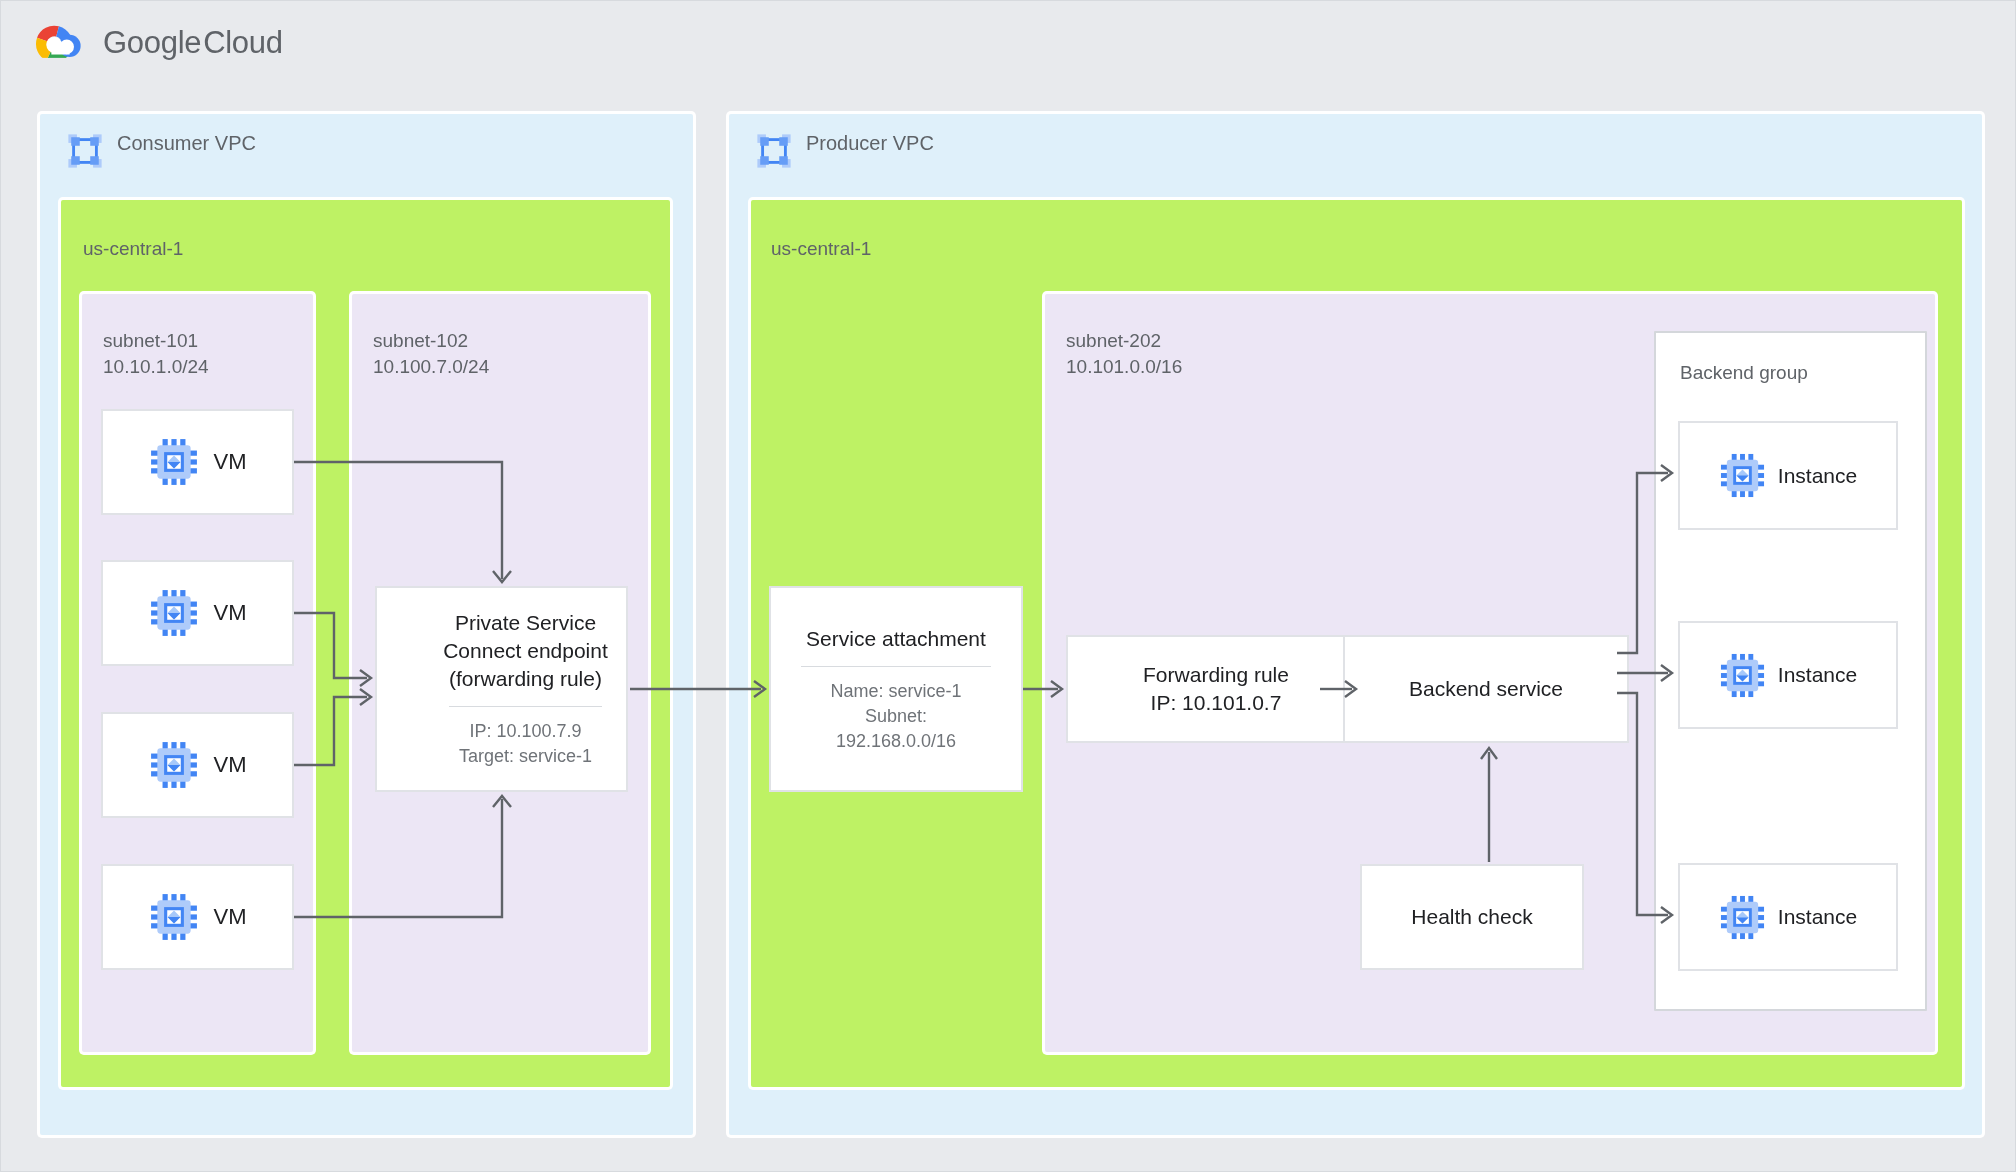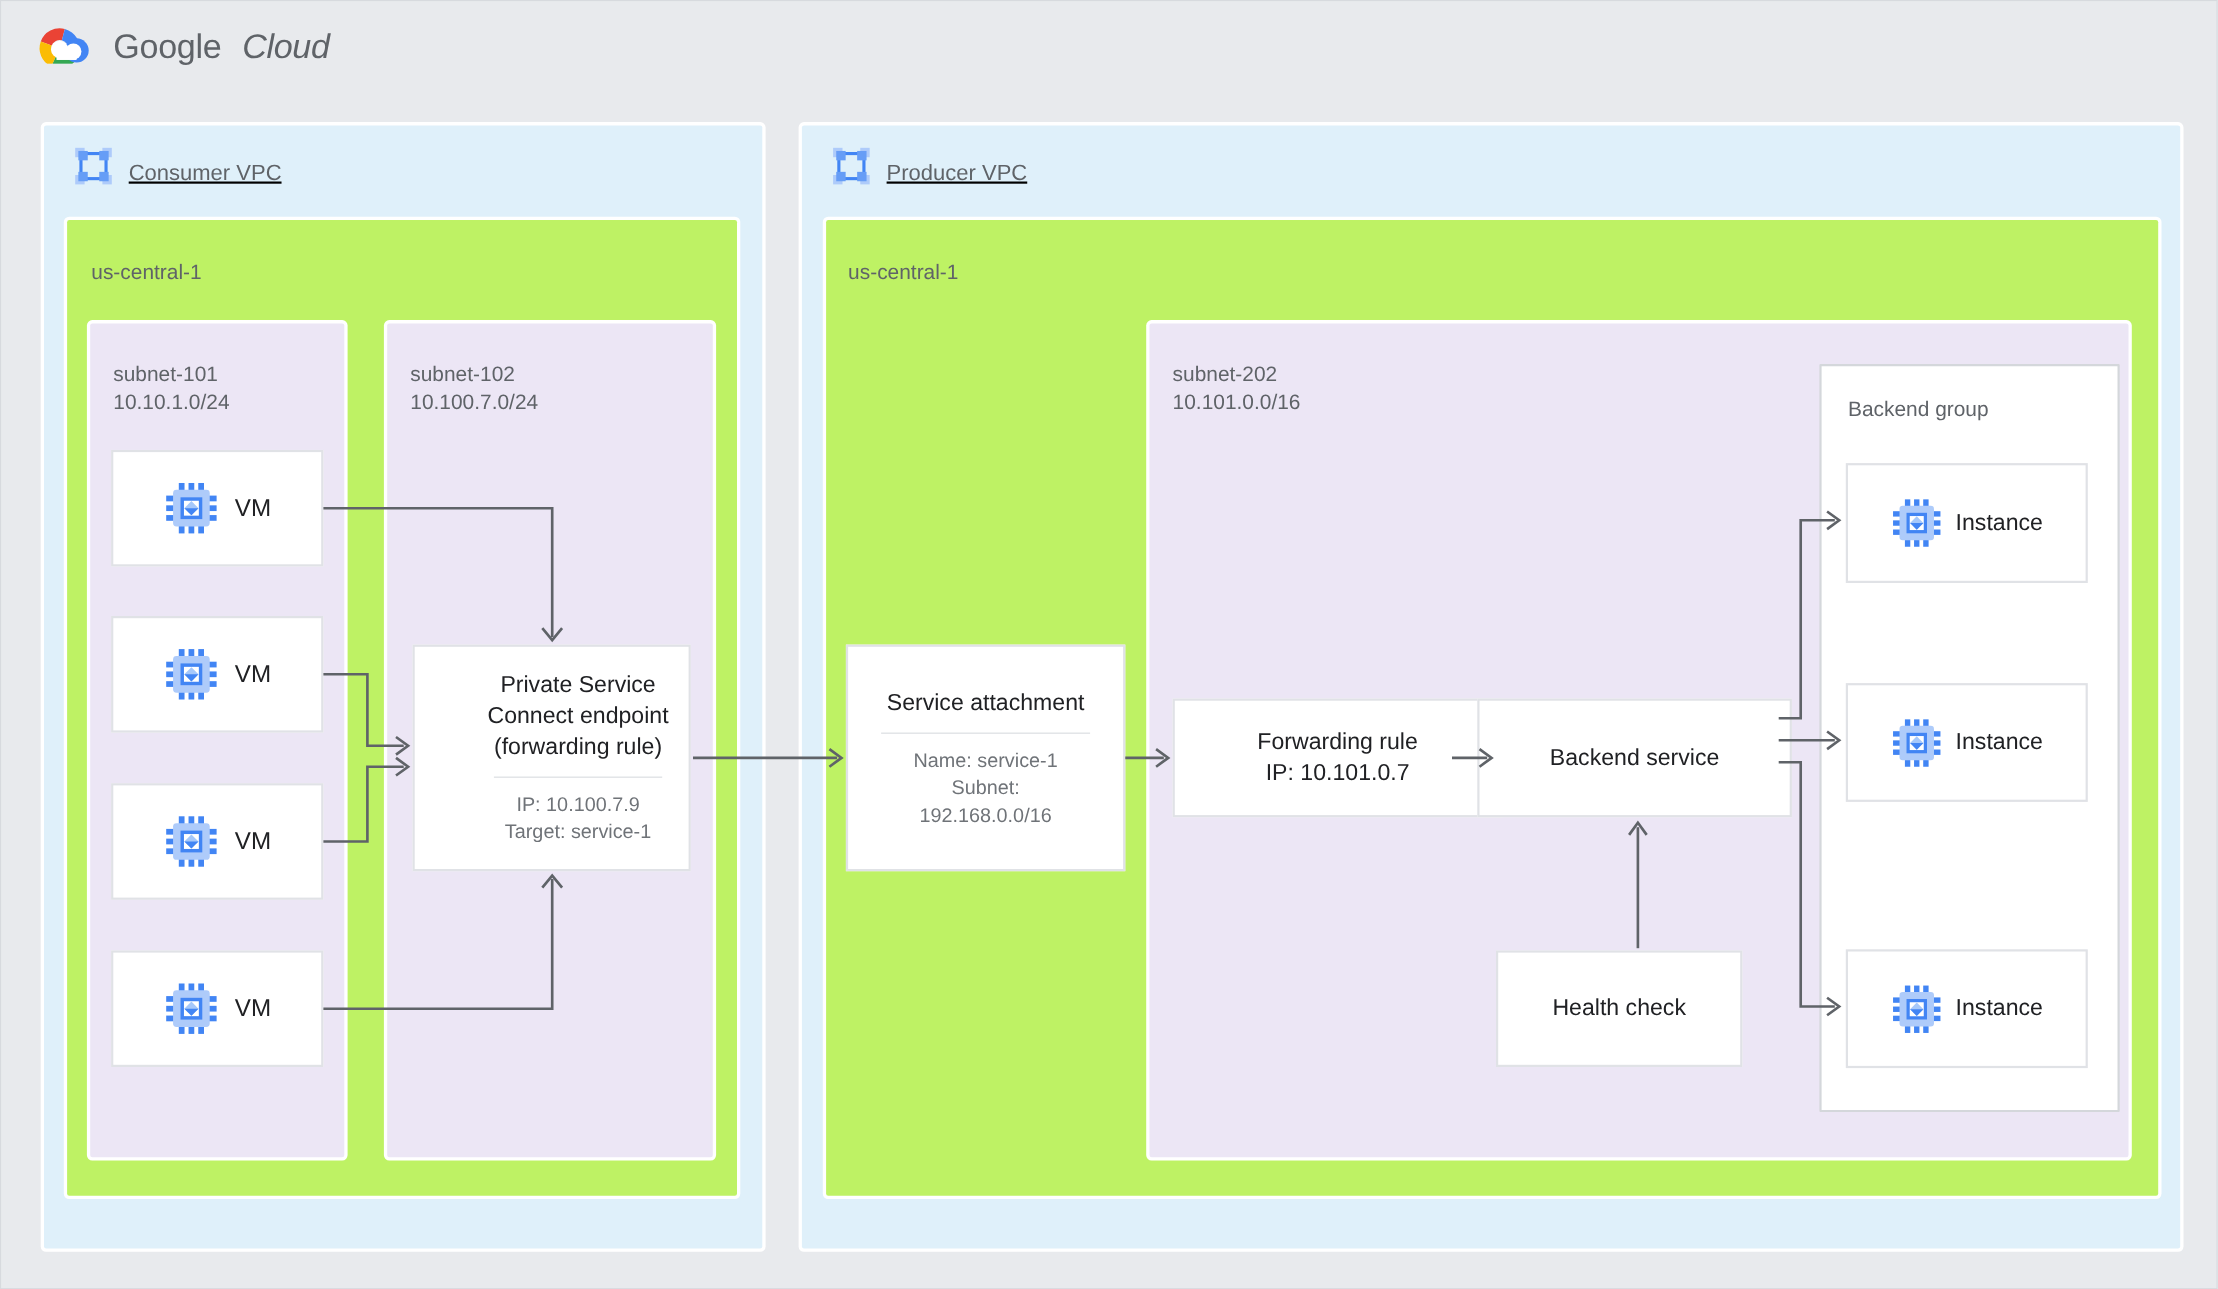--- a/index.html
+++ b/index.html
@@ -2,25 +2,25 @@
 <html><head>
 <meta charset="utf-8">
 <style>
   html,body{margin:0;padding:0;}
   body{font-family:"Liberation Sans","DejaVu Sans",sans-serif;background:#E8EAED;}
   .canvas{position:relative;width:2016px;height:1172px;background:#E8EAED;overflow:hidden;
           border:1px solid #D7DADE;box-sizing:border-box;}
   .logo{position:absolute;left:30px;top:18px;display:flex;align-items:center;gap:14px;}
   .logo-text{font-size:31px;color:#5F6368;letter-spacing:-0.3px;}
   .logo-text .g1{font-weight:500;}
-  .logo-text .g2{font-weight:400;margin-left:19px;font-style:italic;}
+  .logo-text .g2{font-weight:400;margin-left:2px;}
   .vpc{position:absolute;background:#DFF0FA;box-shadow:0 0 0 3px #FFFFFF;border-radius:2px;}
   .region{position:absolute;background:#bef264;box-shadow:0 0 0 3px #FFFFFF;border-radius:2px;}
   .subnet{position:absolute;background:#ECE6F5;box-shadow:0 0 0 3px #FFFFFF;border-radius:2px;}
-  .vpc-head{position:absolute;left:26px;top:18px;display:flex;align-items:flex-end;gap:13px;text-decoration:underline;}
+  .vpc-head{position:absolute;left:26px;top:18px;display:flex;align-items:flex-start;gap:13px;}
   .zone-label{position:absolute;font-size:19px;color:#5F6368;}
   .subnet-label{position:absolute;left:21px;top:34px;font-size:19px;line-height:26px;color:#5F6368;}
   .vpc-label{font-size:20px;color:#5F6368;}
   .node{position:absolute;background:#FFFFFF;border:2px solid #E0E2E6;box-sizing:border-box;
         display:flex;align-items:center;justify-content:center;gap:15px;}
   .node-label{font-size:22px;color:#202124;}
   .card{position:absolute;background:#FFFFFF;border:2px solid #E0E2E6;box-sizing:border-box;
         display:flex;flex-direction:column;align-items:center;justify-content:center;text-align:center;}
   .card-title{font-size:21px;line-height:28px;color:#202124;}
   .card-sub{font-size:18px;line-height:25px;color:#6F7378;}

